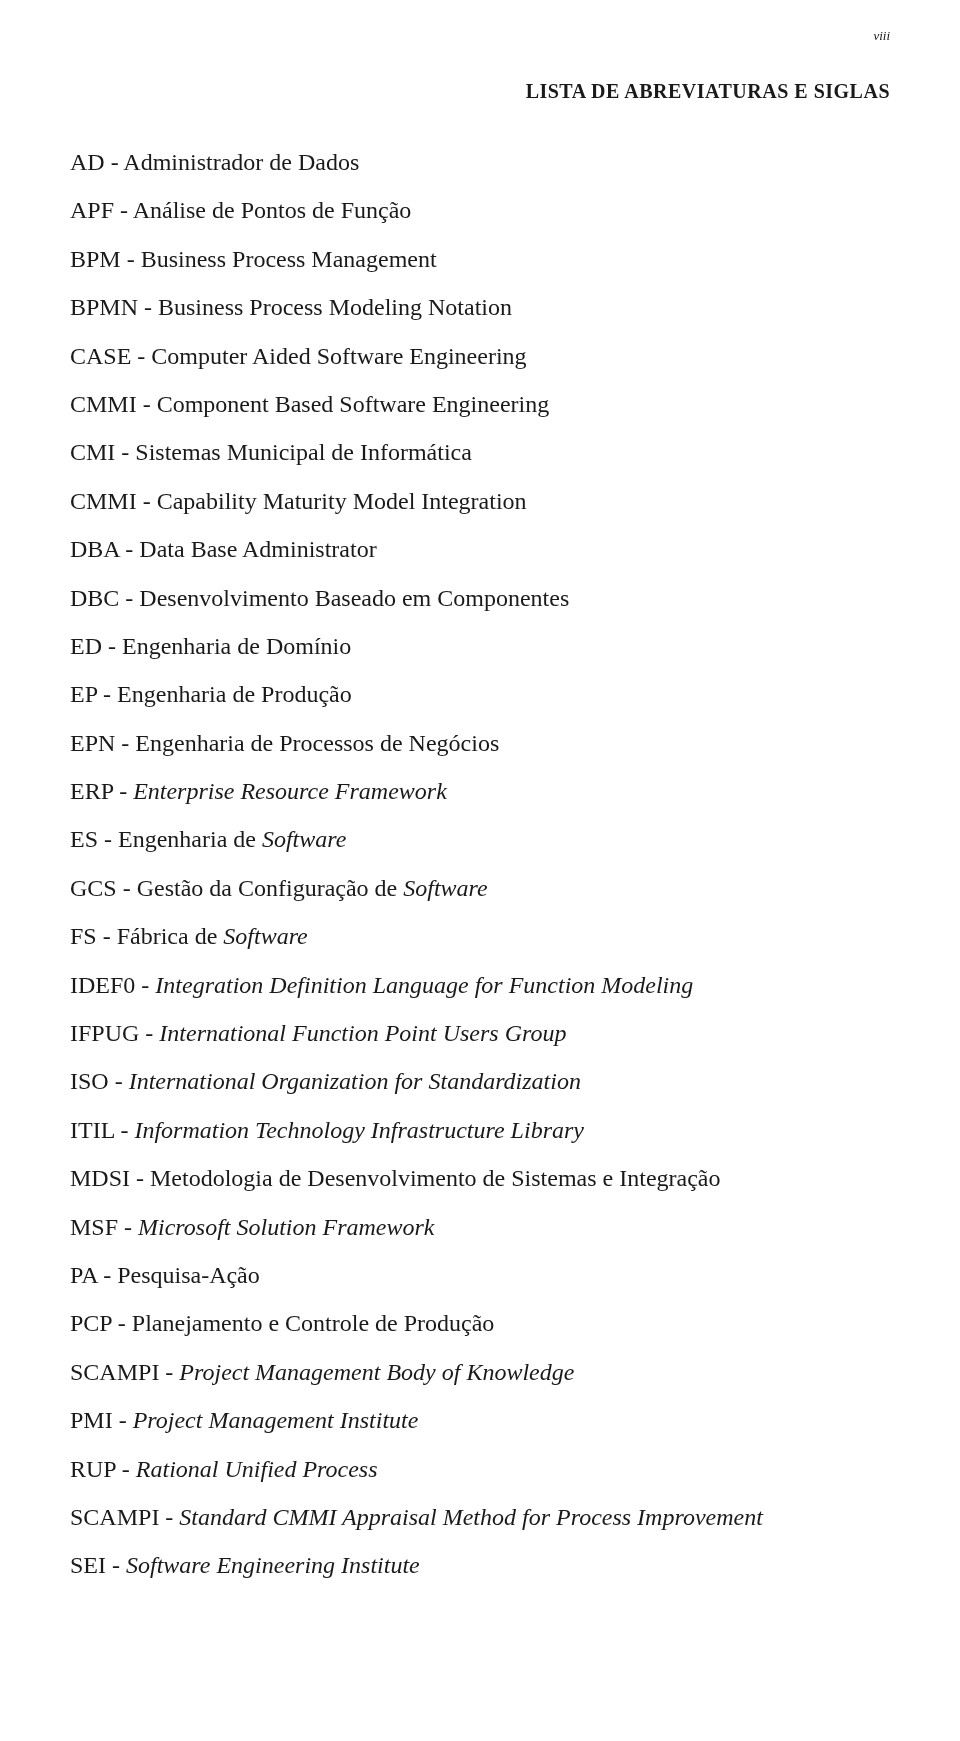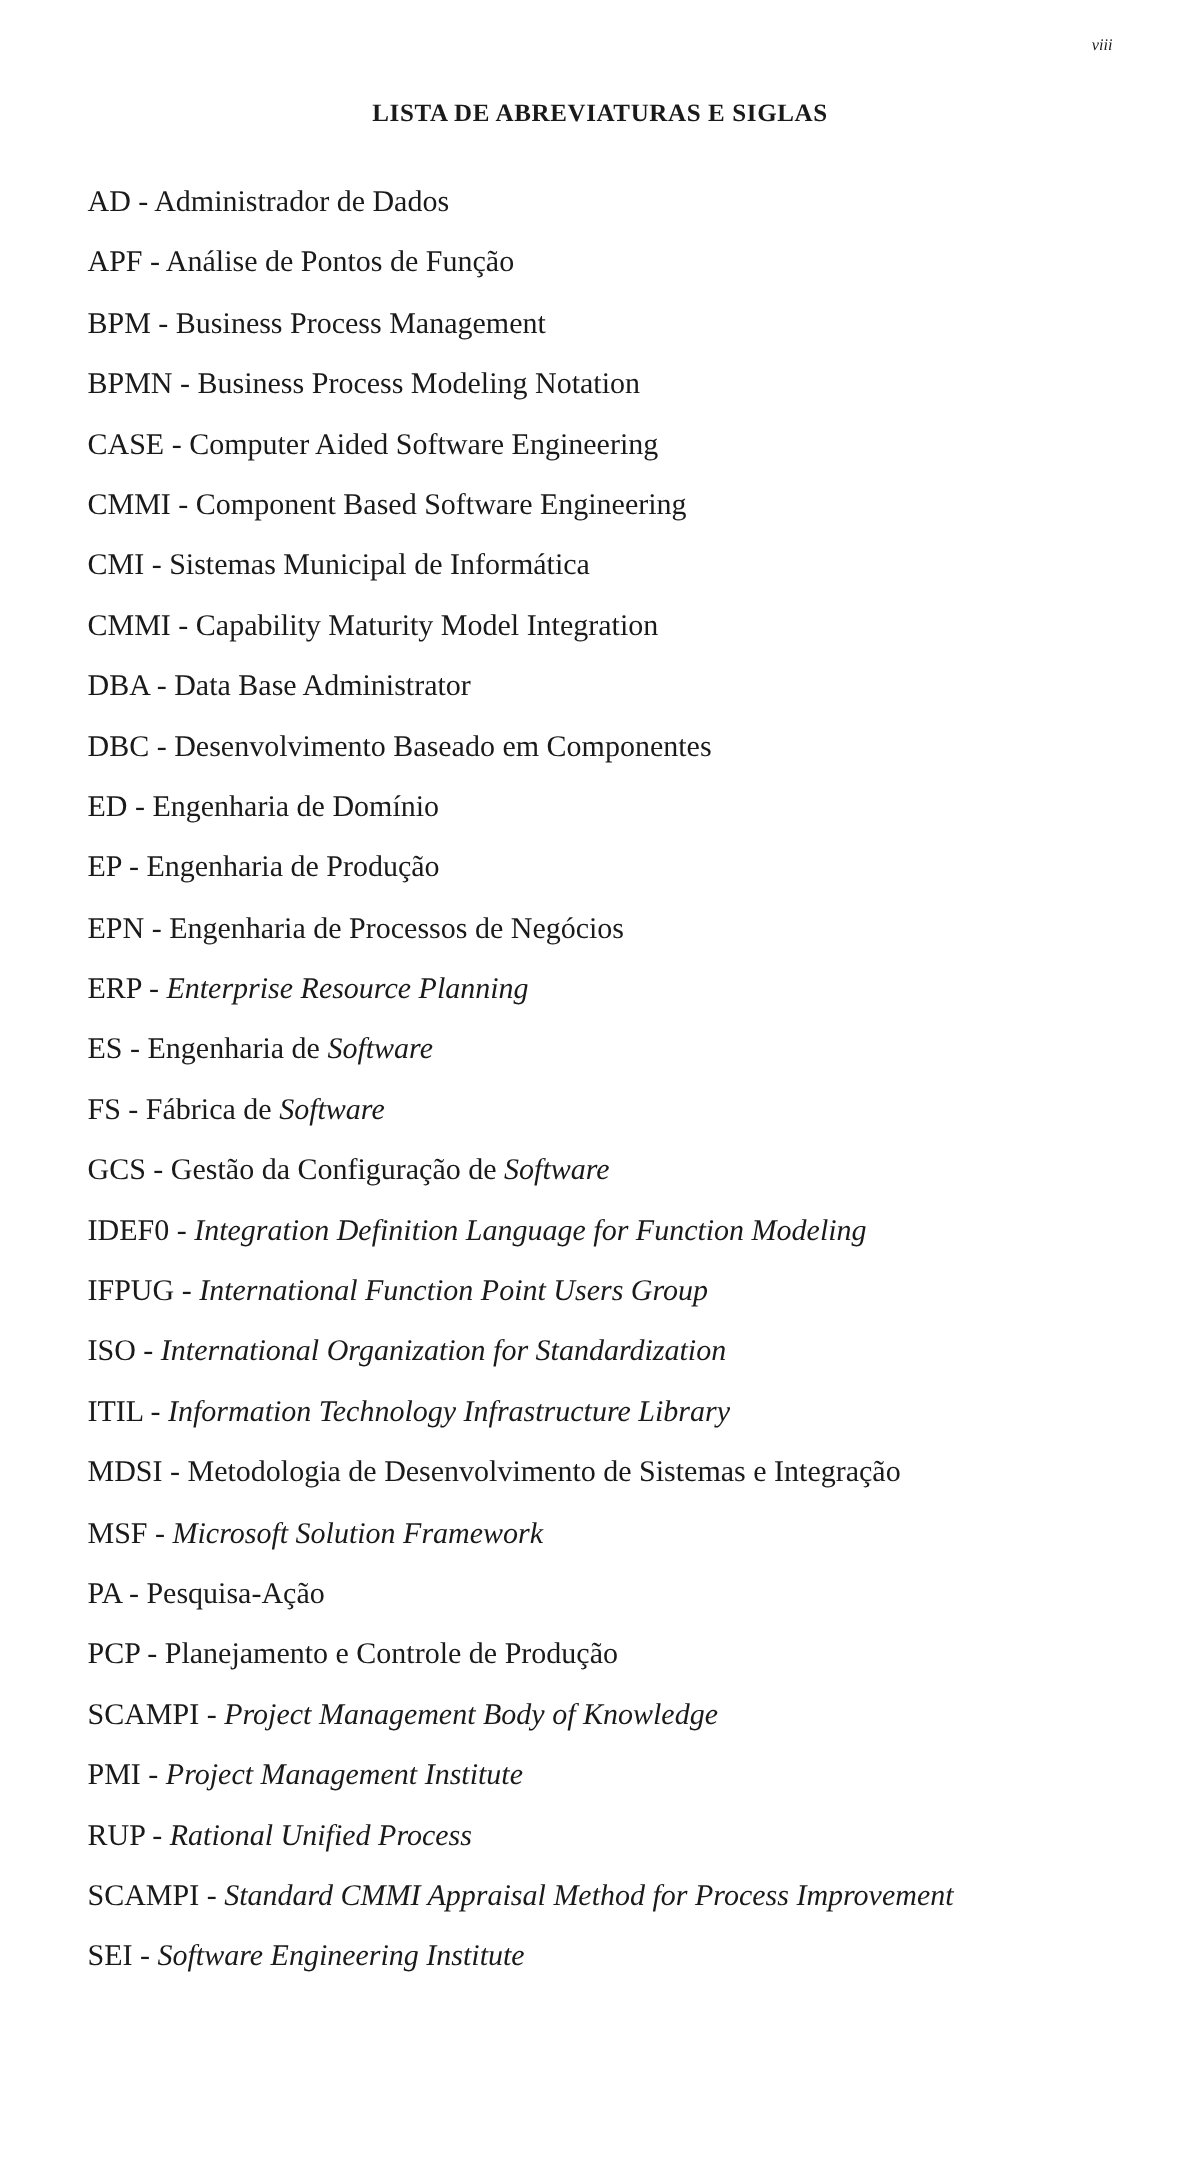--- a/index.html
+++ b/index.html
@@ -21,21 +21,21 @@
 
     .page-number {
       position: absolute;
       top: 28px;
       right: 70px;
       font-size: 13px;
       font-style: italic;
     }
 
     .page-title {
-      text-align: center;
+      text-align: right;
       font-weight: bold;
       font-size: 20px;
       margin-bottom: 40px;
       margin-top: 20px;
       letter-spacing: 0.5px;
     }
 
     .entry {
       margin-bottom: 10px;
       line-height: 1.6;
@@ -68,24 +68,24 @@
     <div class="entry"><span class="definition">BPMN - Business Process Modeling Notation</span></div>
     <div class="entry"><span class="definition">CASE - Computer Aided Software Engineering</span></div>
     <div class="entry"><span class="definition">CMMI - Component Based Software Engineering</span></div>
     <div class="entry"><span class="definition">CMI - Sistemas Municipal de Informática</span></div>
     <div class="entry"><span class="definition">CMMI - Capability Maturity Model Integration</span></div>
     <div class="entry"><span class="definition">DBA - Data Base Administrator</span></div>
     <div class="entry"><span class="definition">DBC - Desenvolvimento Baseado em Componentes</span></div>
     <div class="entry"><span class="definition">ED - Engenharia de Domínio</span></div>
     <div class="entry"><span class="definition">EP - Engenharia de Produção</span></div>
     <div class="entry"><span class="definition">EPN - Engenharia de Processos de Negócios</span></div>
-    <div class="entry"><span class="abbr">ERP - </span><span class="italic">Enterprise Resource Planning</span></div>
+    <div class="entry"><span class="abbr">ERP - </span><span class="italic">Enterprise Resource Framework</span></div>
     <div class="entry"><span class="abbr">ES - Engenharia de </span><span class="italic">Software</span></div>
+    <div class="entry"><span class="abbr">GCS - Gestão da Configuração de </span><span class="italic">Software</span></div>
     <div class="entry"><span class="abbr">FS - Fábrica de </span><span class="italic">Software</span></div>
-    <div class="entry"><span class="abbr">GCS - Gestão da Configuração de </span><span class="italic">Software</span></div>
     <div class="entry"><span class="abbr">IDEF0 - </span><span class="italic">Integration Definition Language for Function Modeling</span></div>
     <div class="entry"><span class="abbr">IFPUG - </span><span class="italic">International Function Point Users Group</span></div>
     <div class="entry"><span class="abbr">ISO - </span><span class="italic">International Organization for Standardization</span></div>
     <div class="entry"><span class="abbr">ITIL - </span><span class="italic">Information Technology Infrastructure Library</span></div>
     <div class="entry"><span class="definition">MDSI - Metodologia de Desenvolvimento de Sistemas e Integração</span></div>
     <div class="entry"><span class="abbr">MSF - </span><span class="italic">Microsoft Solution Framework</span></div>
     <div class="entry"><span class="definition">PA - Pesquisa-Ação</span></div>
     <div class="entry"><span class="definition">PCP - Planejamento e Controle de Produção</span></div>
     <div class="entry"><span class="abbr">SCAMPI - </span><span class="italic">Project Management Body of Knowledge</span></div>
     <div class="entry"><span class="abbr">PMI - </span><span class="italic">Project Management Institute</span></div>

